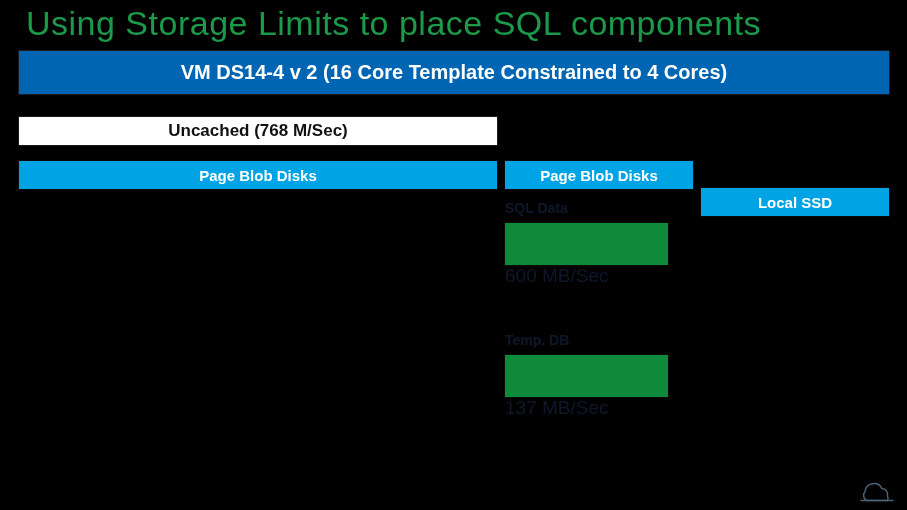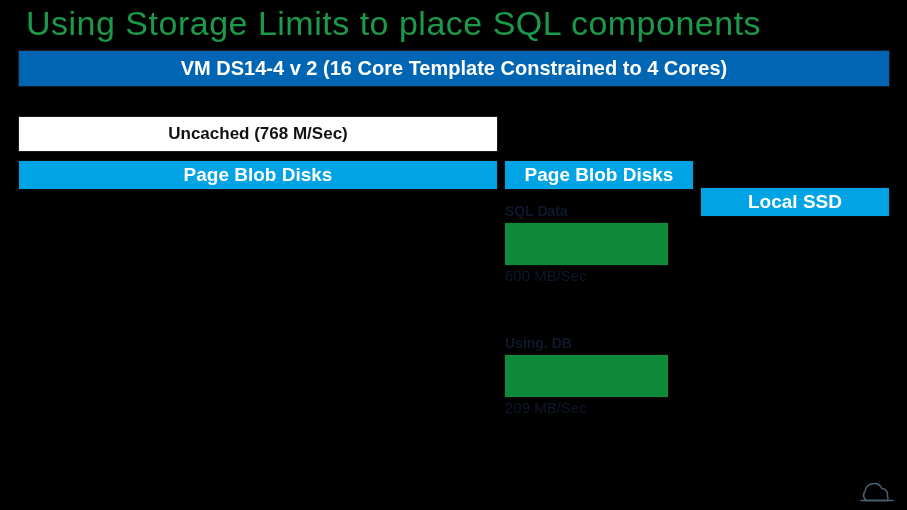--- a/index.html
+++ b/index.html
@@ -11,64 +11,64 @@
     left: 26px; top: 4px;
     color: #1a9a4a;
     font-size: 34px;
     font-weight: 300;
     letter-spacing: 0.5px;
   }
 
   .vm-band {
     position: absolute;
     left: 18px; top: 50px;
-    width: 872px; height: 37px;
+    width: 872px; height: 45px;
     background: #0066b3;
     color: #fff;
     display: flex; align-items: center; justify-content: center;
     font-size: 20px; font-weight: 600;
     border: 1px solid #1a1a1a;
   }
 
   .cache-left, .cache-right {
     position: absolute;
-    top: 116px; height: 36px;
+    top: 116px; height: 30px;
     background: #fff; color: #111;
     display: flex; align-items: center; justify-content: center;
     font-size: 17px; font-weight: 600;
     border: 1px solid #1a1a1a;
   }
   .cache-left  { left: 18px;  width: 480px; }
   .cache-right { left: 504px; width: 386px; }
 
   .disk-band {
     position: absolute;
     top: 160px; height: 30px;
     background: #00a4e4; color: #fff;
     display: flex; align-items: center; justify-content: center;
-    font-size: 19px; font-weight: 600;
+    font-size: 15px; font-weight: 600;
     border: 1px solid #0a0a0a;
   }
   .db-left   { left: 18px;  width: 480px; }
   .db-mid    { left: 504px; width: 190px; }
   .db-right  { left: 700px; width: 190px; margin-top: 27px; }
 
   .sql-box {
     position: absolute;
     left: 504px; width: 165px; height: 44px;
     background: #0f8a3a; color: #0f172a;
     display: flex; flex-direction: column;
     align-items: flex-start; justify-content: center;
     font-size: 14px; font-weight: 600; line-height: 1.2;
     border: 1px solid #0a0a0a;
   }
   .sql-data  { top: 222px; }
   .sql-log   { top: 288px; }
   .sql-tmp   { top: 354px; }
-  .sql-box .rate { font-weight: 400; font-size: 15px; margin-top: 48px; }
+  .sql-box .rate { font-weight: 400; font-size: 19px; margin-top: 48px; }
 
   .corner-logo {
     position: absolute;
     right: 12px; bottom: 8px;
     width: 36px; height: 24px;
     opacity: 0.6;
   }
   .corner-logo svg { width: 100%; height: 100%; }
 </style>
 </head>
@@ -83,22 +83,22 @@
 
   <div class="disk-band db-left">Page Blob Disks</div>
   <div class="disk-band db-mid">Page Blob Disks</div>
   <div class="disk-band db-right">Local SSD</div>
 
   <div class="sql-box sql-data">
     <span>SQL Data</span>
     <span class="rate">600 MB/Sec</span>
   </div>
   <div class="sql-box sql-tmp">
-    <span>Using. DB</span>
-    <span class="rate">209 MB/Sec</span>
+    <span>Temp. DB</span>
+    <span class="rate">137 MB/Sec</span>
   </div>
 
   <div class="corner-logo">
     <svg viewBox="0 0 48 32">
       <path d="M38 24a8 8 0 0 0-7.4-10 12 12 0 0 0-22.6 4A8 8 0 0 0 10 30h28a6 6 0 0 0 0-6z" fill="none" stroke="#7aa7c7" stroke-width="2"></path>
       <line x1="2" y1="30" x2="46" y2="30" stroke="#7aa7c7" stroke-width="2"></line>
     </svg>
   </div>
 
 </div>

